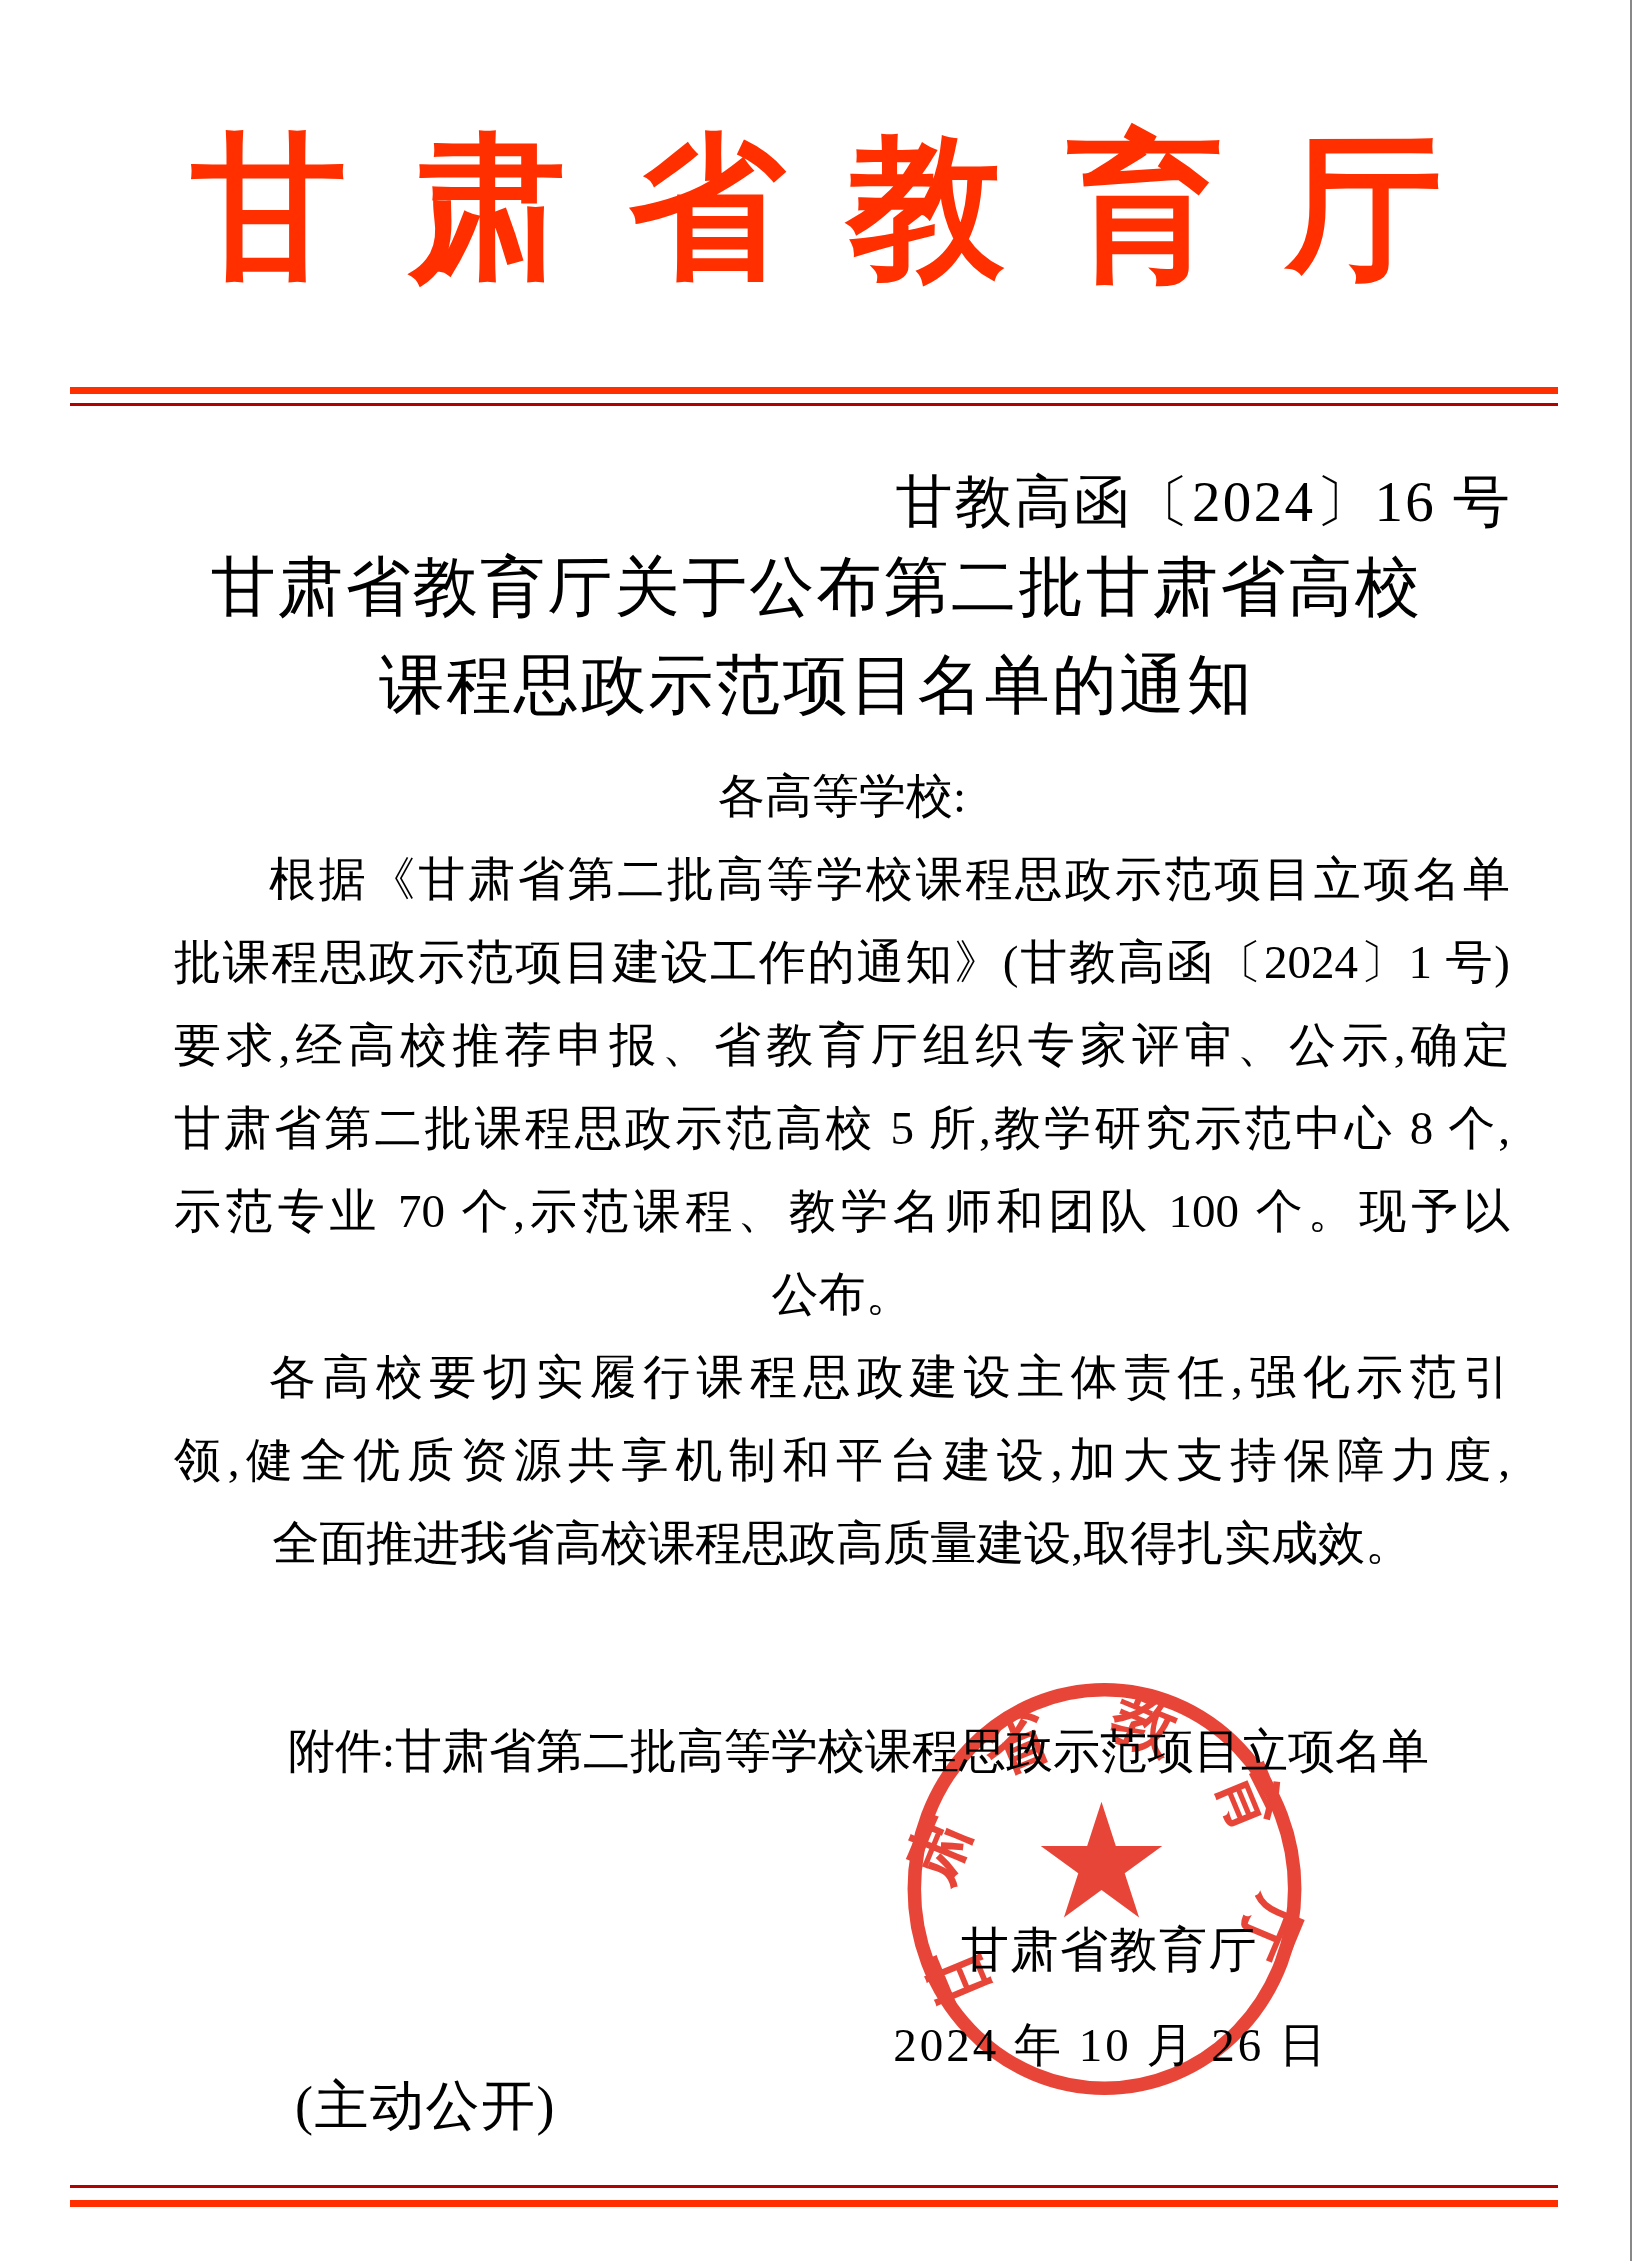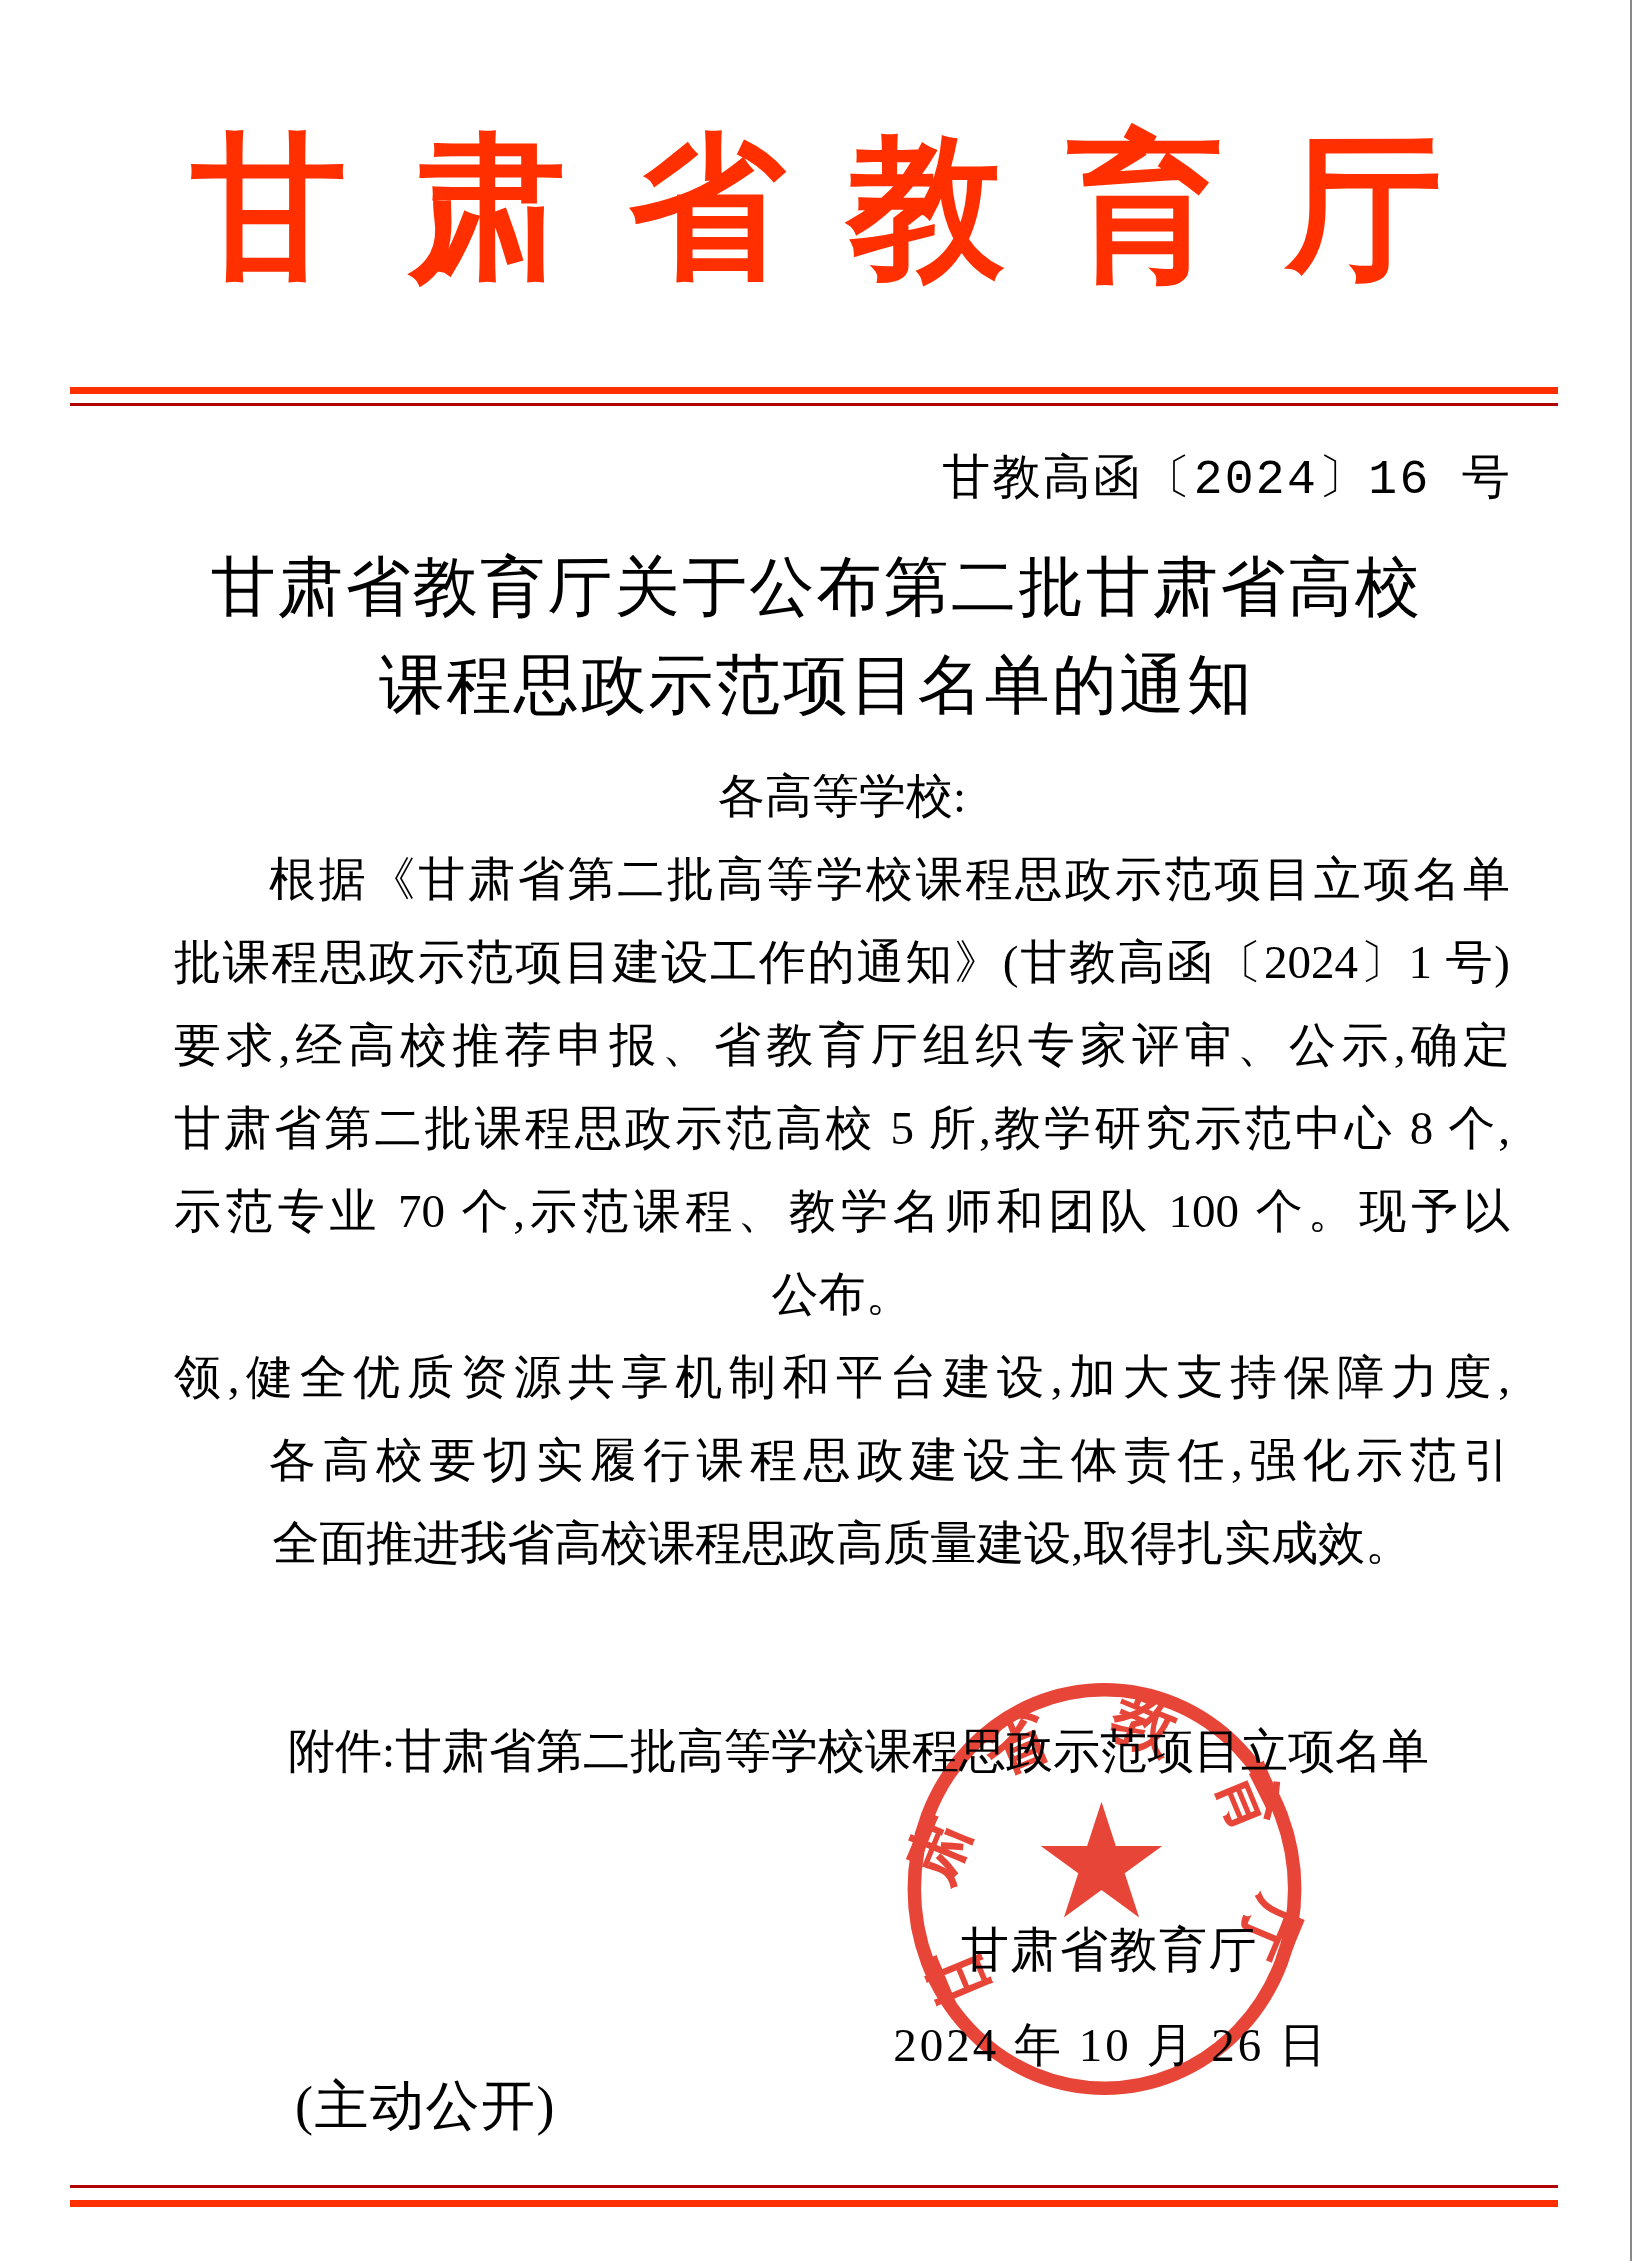--- a/index.html
+++ b/index.html
@@ -22,22 +22,22 @@
   
   .rule{position:absolute;left:70px;width:1488px;}
   .rule-thick{height:6.8px;background:#ff2f00;}
   .rule-thin{height:3px;background:#b00300;}
   .rule-top-thick{top:387px;}
   .rule-top-thin{top:403px;}
   .rule-bottom-thin{top:2185px;}
   .rule-bottom-thick{top:2200px;}
   
   .doc-no{
-    position:absolute;right:118px;top:446px;height:68px;line-height:68px;
-    font-size:48px;letter-spacing:2.3px;white-space:nowrap;font-family:Liberation Mono, monospace;
+    position:absolute;right:118px;top:468px;height:68px;line-height:68px;
+    font-size:57px;letter-spacing:2.3px;white-space:nowrap;
   }
   
   .title{
     position:absolute;left:0;top:538px;width:1633px;
     text-align:center;font-weight:normal;font-size:65px;line-height:98px;
     letter-spacing:2.3px;
   }
   
   .body-block{
     position:absolute;left:174px;top:755px;width:1336px;
@@ -103,22 +103,22 @@
   </div>
 
   <div class="body-block">
     <div class="bline">各高等学校:</div>
     <div class="bline l-just indent2">根据《甘肃省第二批高等学校课程思政示范项目立项名单</div>
     <div class="bline l-just">批课程思政示范项目建设工作的通知》(甘教高函〔2024〕1 号)</div>
     <div class="bline l-just">要求,经高校推荐申报、省教育厅组织专家评审、公示,确定</div>
     <div class="bline l-just">甘肃省第二批课程思政示范高校 5 所,教学研究示范中心 8 个,</div>
     <div class="bline l-just">示范专业 70 个,示范课程、教学名师和团队 100 个。现予以</div>
     <div class="bline">公布。</div>
+    <div class="bline l-just indent2">各高校要切实履行课程思政建设主体责任,强化示范引</div>
     <div class="bline l-just">领,健全优质资源共享机制和平台建设,加大支持保障力度,</div>
-    <div class="bline l-just indent2">各高校要切实履行课程思政建设主体责任,强化示范引</div>
     <div class="bline">全面推进我省高校课程思政高质量建设,取得扎实成效。</div>
   </div>
 
   <div class="attachment">附件:甘肃省第二批高等学校课程思政示范项目立项名单</div>
 
   <div class="signature">甘肃省教育厅</div>
   <div class="date">2024 年 10 月 26 日</div>
   <div class="disclosure">(主动公开)</div>
 
   <svg class="seal" viewBox="0 0 560 580" aria-hidden="true">

